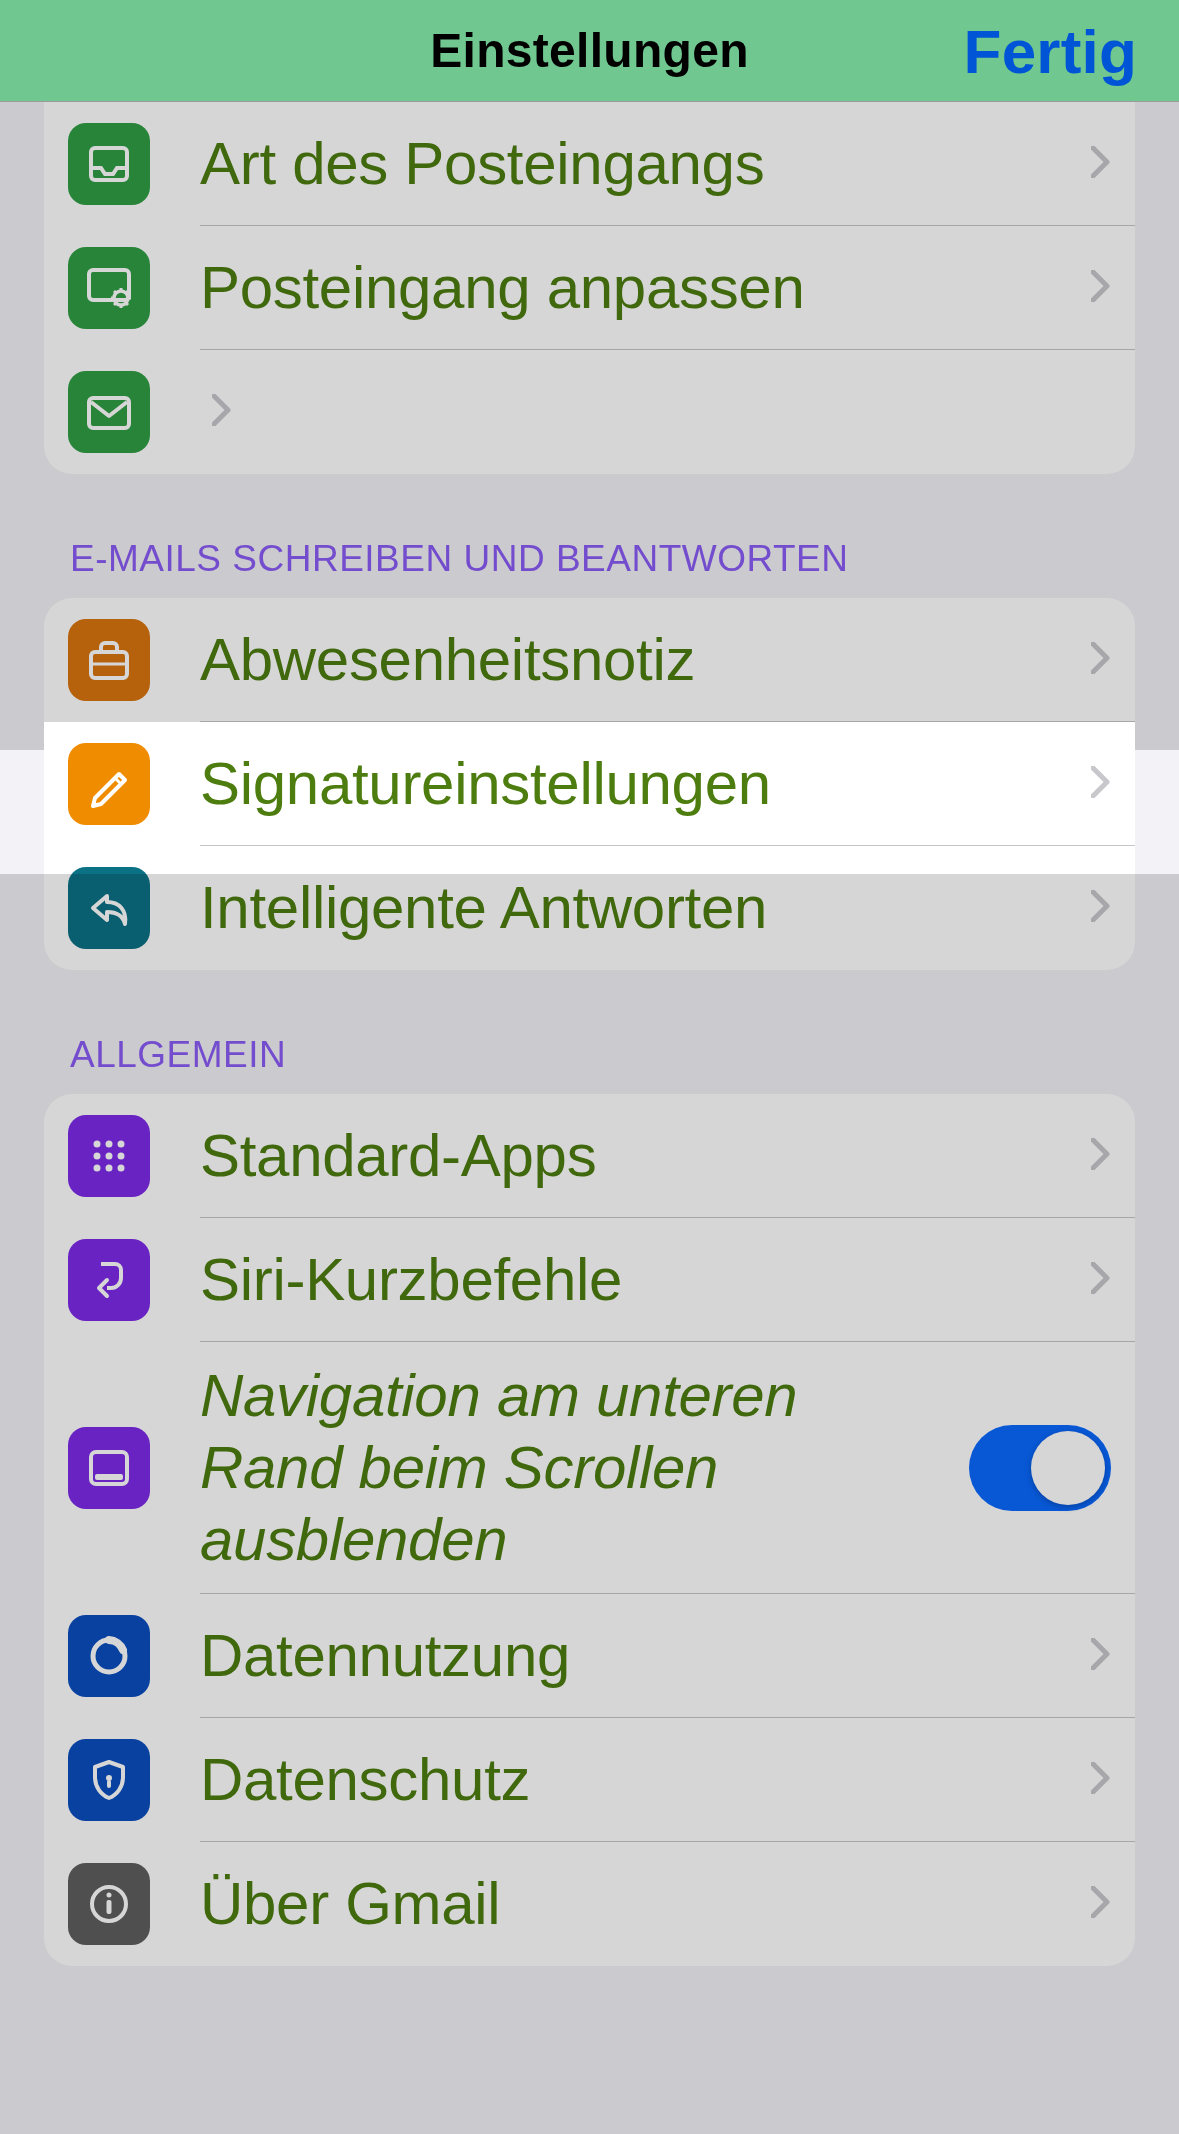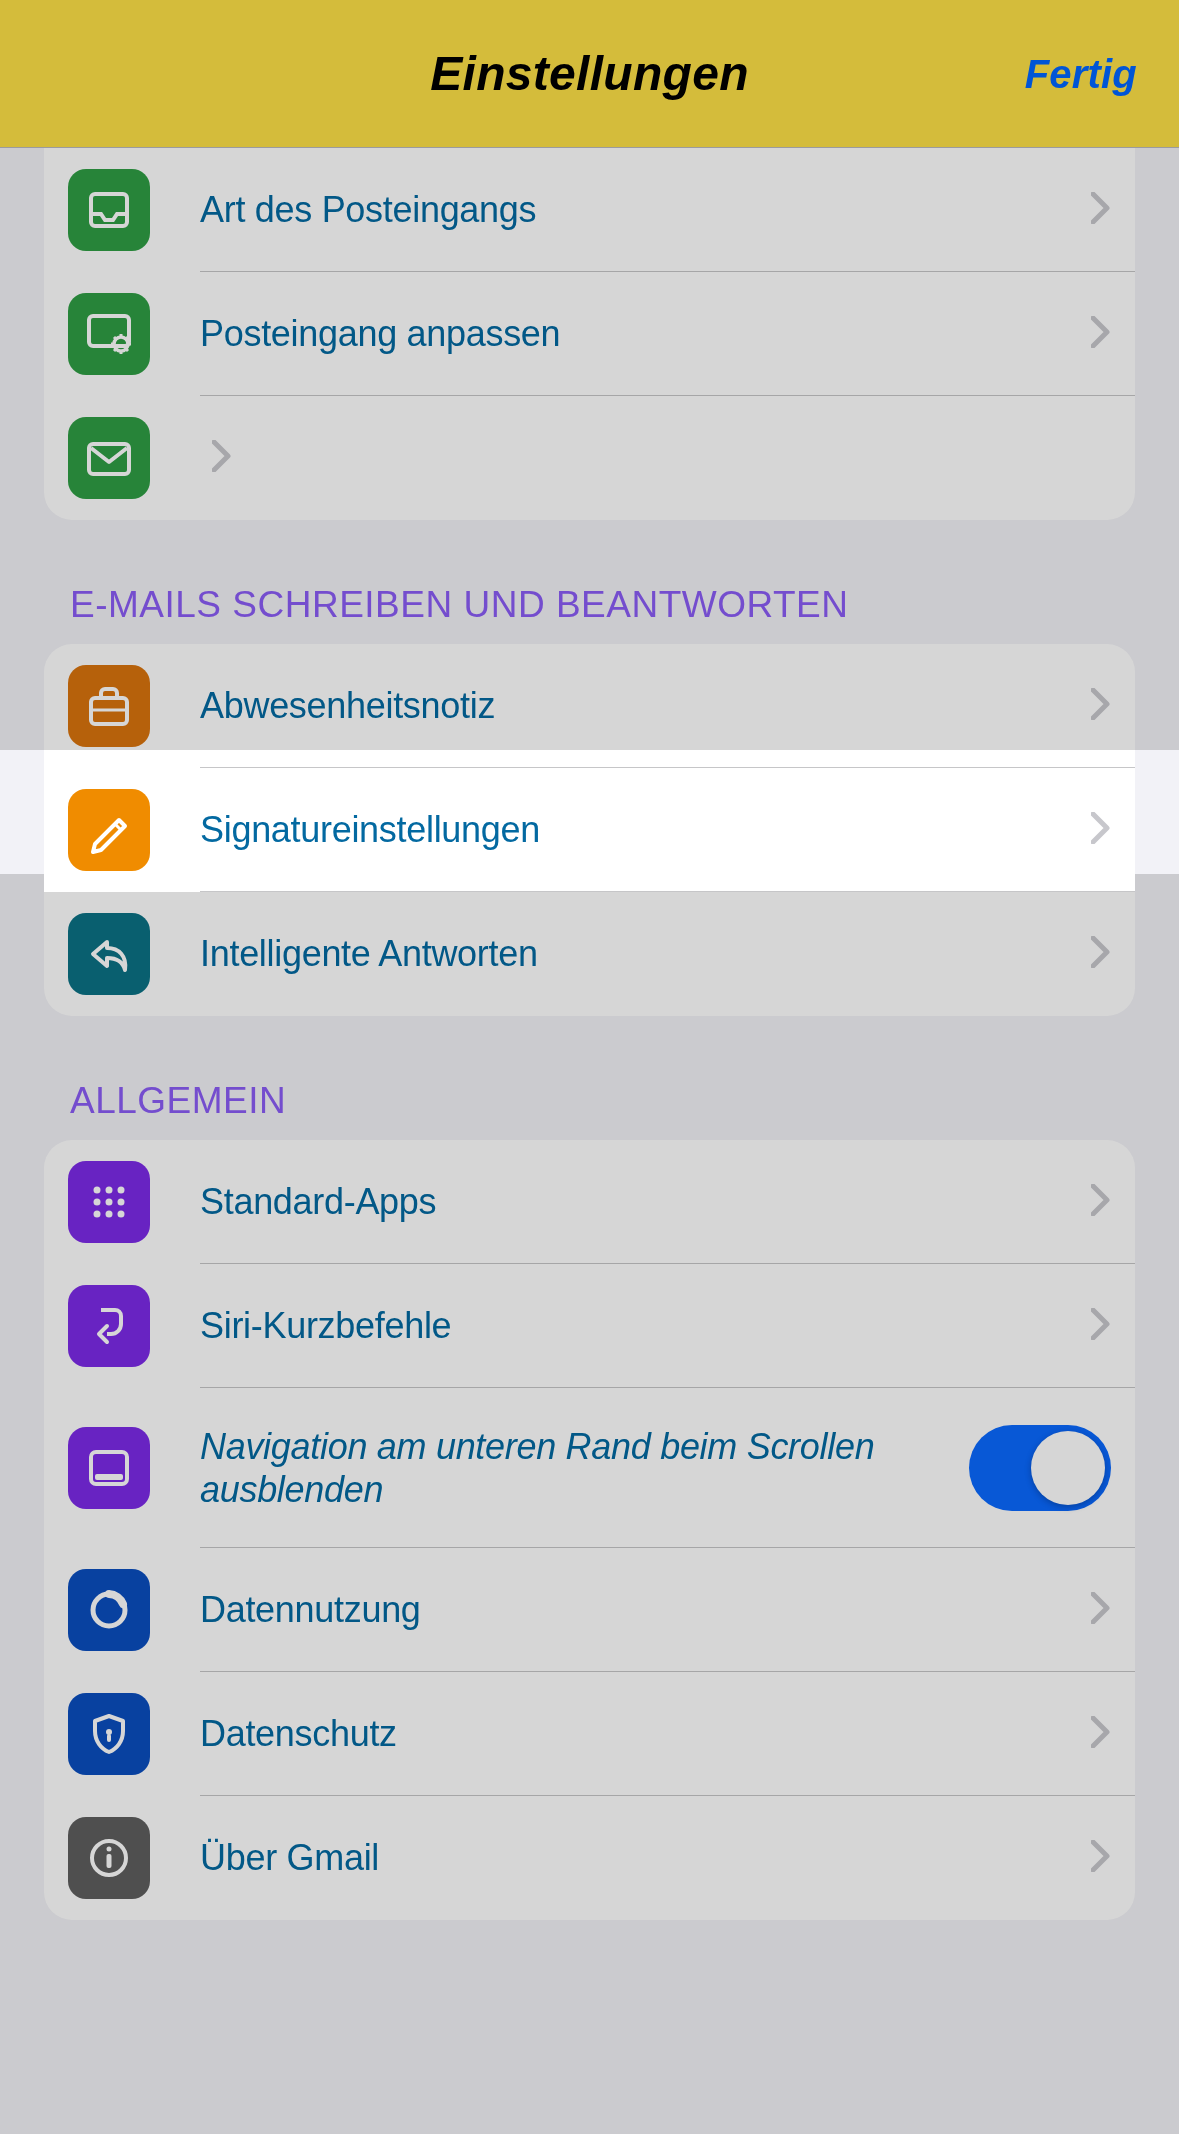--- a/index.html
+++ b/index.html
@@ -18,41 +18,40 @@
       position: absolute;
       left: 0; right: 0;
       background: rgba(0,0,0,0.16);
       pointer-events: none;
       z-index: 50;
     }
     .dim-top { top: 0; height: 565px; }
     .dim-bottom { top: 655px; bottom: 0; }
 
     .navbar {
-      height: 148px;
+      height: 102px;
       border-bottom: 1px solid #b9b9bd;
       display: flex;
       align-items: center;
       justify-content: center;
       position: relative;
-      background: #fde047;
-      font-style: italic;
+      background: #86efac;
     }
     .navbar-title {
       font-size: 48px;
       font-weight: 600;
       color: #000;
       letter-spacing: 0.3px;
     }
     .navbar-done {
       position: absolute;
       right: 42px;
       top: 50%;
       transform: translateY(-50%);
-      font-size: 40px;
+      font-size: 62px;
       font-weight: 600;
       color: #0066ff;
       letter-spacing: 0.2px;
       margin-left: 48px;
     }
 
     .content {
       padding: 0 44px;
     }
 
@@ -90,22 +89,22 @@
     .icon-wrap {
       width: 82px; height: 82px;
       border-radius: 18px;
       display: flex; align-items: center; justify-content: center;
       flex-shrink: 0;
       margin-right: 50px;
     }
     .icon-wrap svg { display: block; }
 
     .row-label {
-      font-size: 36px;
-      color: #0369a1;
+      font-size: 60px;
+      color: #4d7c0f;
       letter-spacing: -0.3px;
       flex: 1;
       line-height: 1.2;
       padding-right: 16px;
     }
 
     .chevron {
       flex-shrink: 0;
       margin-left: 12px;
       color: #c7c7cc;

